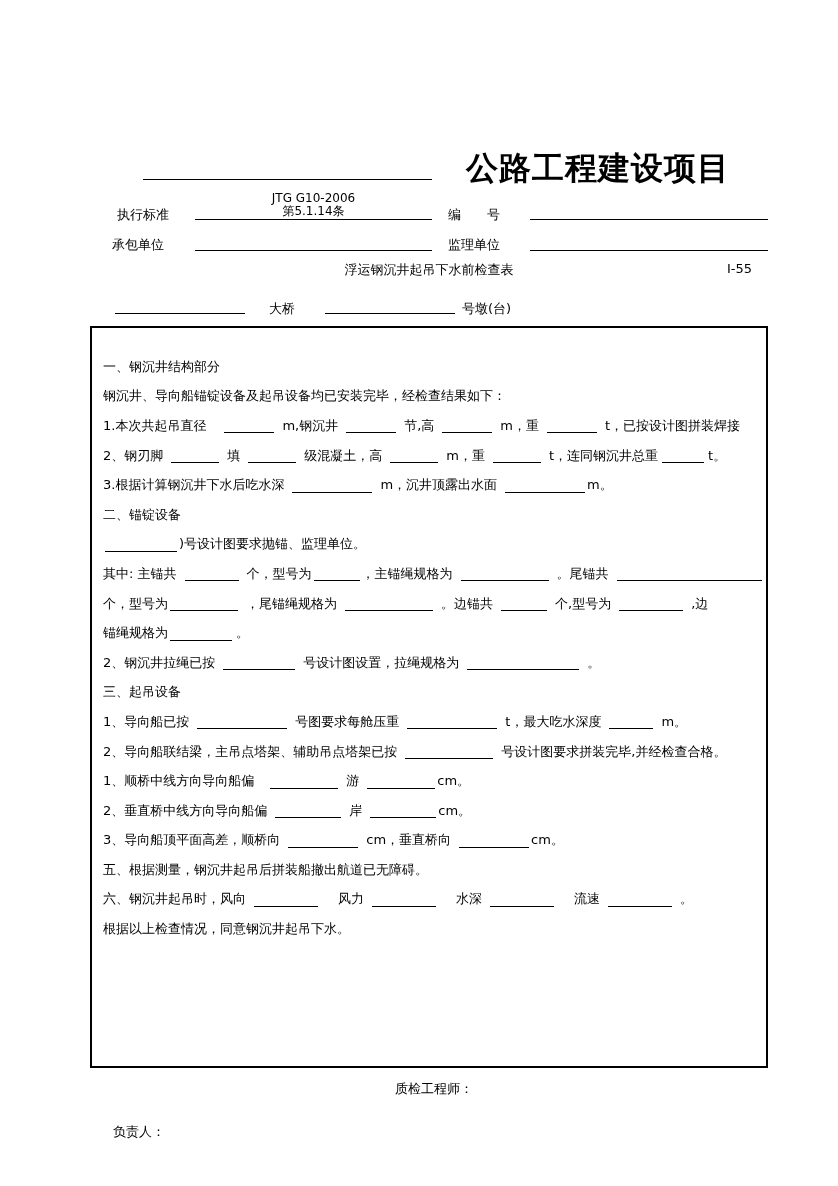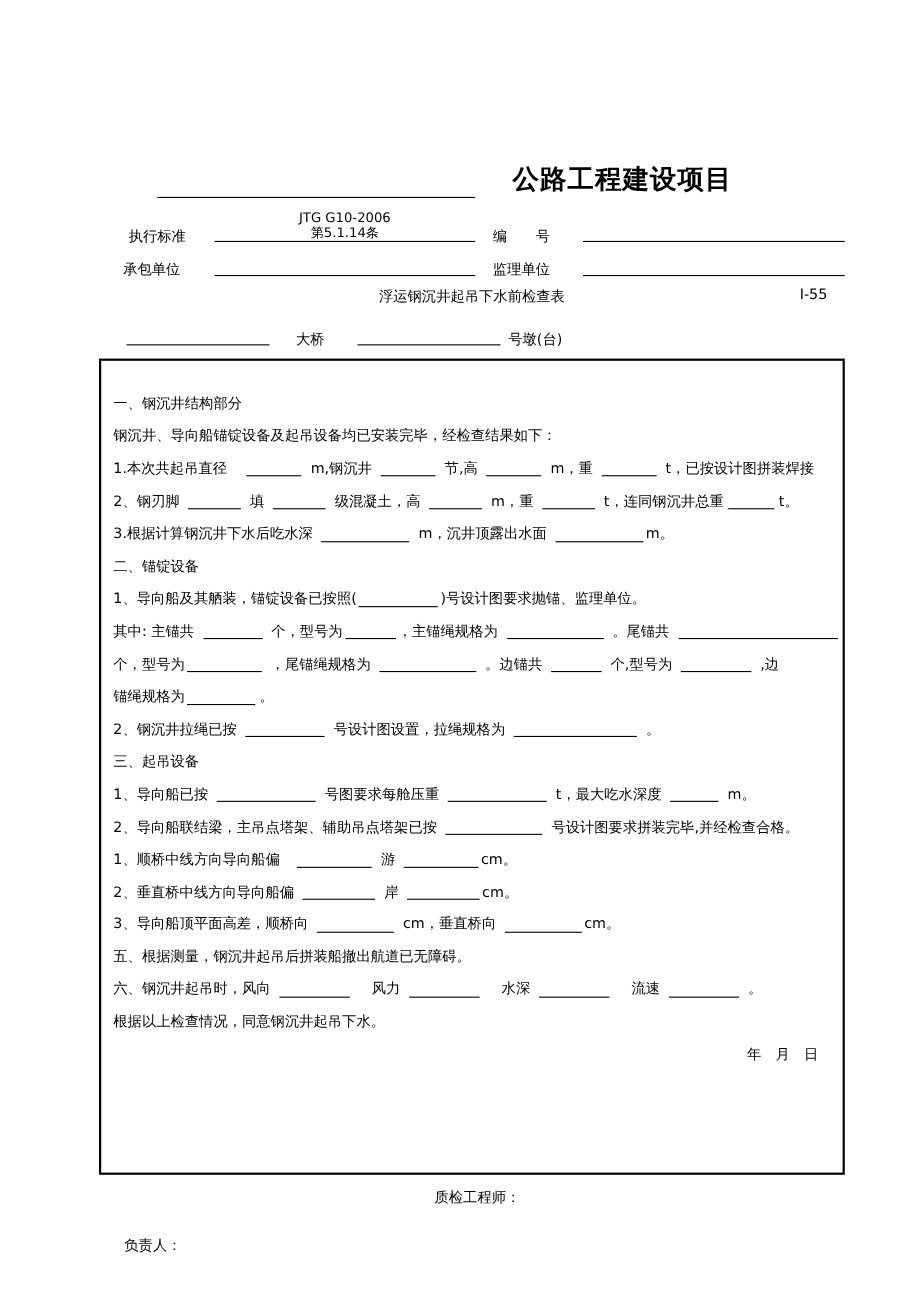--- a/index.html
+++ b/index.html
@@ -3,21 +3,21 @@
 <meta charset="utf-8">
 <style>
   html,body { margin:0; padding:0; background:#ffffff; }
   .page {
     position:relative; width:838px; height:1186px; background:#fff;
     font-family:"DejaVu Sans","Liberation Sans",sans-serif;
     color:#000; font-size:13px; overflow:hidden;
   }
   .abs { position:absolute; }
   .hline { position:absolute; height:0; border-bottom:1.5px solid #000; }
-  .title { font-size:24px; font-weight:700; letter-spacing:1px; white-space:nowrap; }
+  .title { font-size:32px; font-weight:700; letter-spacing:1px; white-space:nowrap; }
   .lbl { white-space:nowrap; }
   .std-val { width:237px; text-align:center; font-size:12px; line-height:13px; white-space:nowrap; }
   .form-box {
     position:absolute; left:90px; top:326px; width:678px; height:742px;
     border:2px solid #000; box-sizing:border-box;
     padding:24px 4px 0 11px; overflow:hidden;
   }
   .form-line { height:29.6px; display:flex; align-items:center; overflow:hidden; }
   .form-line.right { justify-content:flex-end; padding-right:18px; }
   .run { white-space:pre; flex-shrink:0; }
@@ -97,21 +97,20 @@
         <span class="run">3.根据计算钢沉井下水后吃水深</span>
         <span class="blank" style="width: 80px;"></span>
         <span class="run">m，沉井顶露出水面</span>
         <span class="blank" style="width: 80px; margin-right: 2px;"></span>
         <span class="run">m。</span>
       </div>
       <div class="form-line">
         <span class="run">二、锚锭设备</span>
       </div>
       <div class="form-line">
-        <span class="run">1、导向船及其舾装，锚锭设备已按照(</span>
         <span class="blank" style="width: 72px; margin-left: 2px; margin-right: 2px;"></span>
         <span class="run">)号设计图要求抛锚、监理单位。</span>
       </div>
       <div class="form-line">
         <span class="run">其中: 主锚共</span>
         <span class="blank" style="width: 54px;"></span>
         <span class="run">个，型号为</span>
         <span class="blank" style="width: 46px; margin-left: 2px; margin-right: 2px;"></span>
         <span class="run">，主锚绳规格为</span>
         <span class="blank" style="width: 88px;"></span>
@@ -193,21 +192,18 @@
         <span class="run">水深</span>
         <span class="blank" style="width: 64px;"></span>
         <span class="gap" style="width: 12px;"></span>
         <span class="run">流速</span>
         <span class="blank" style="width: 64px;"></span>
         <span class="run">。</span>
       </div>
       <div class="form-line">
         <span class="run">根据以上检查情况，同意钢沉井起吊下水。</span>
       </div>
-      <div class="form-line right">
-        <span class="run">年　月　日</span>
-      </div>
     </div>
 
   <div class="abs footer-lbl" style="left:113px; top:1123px;">负责人：</div>
   <div class="abs footer-lbl" style="left:395px; top:1080px;">质检工程师：</div>
 
 </div>
 
 </body></html>

